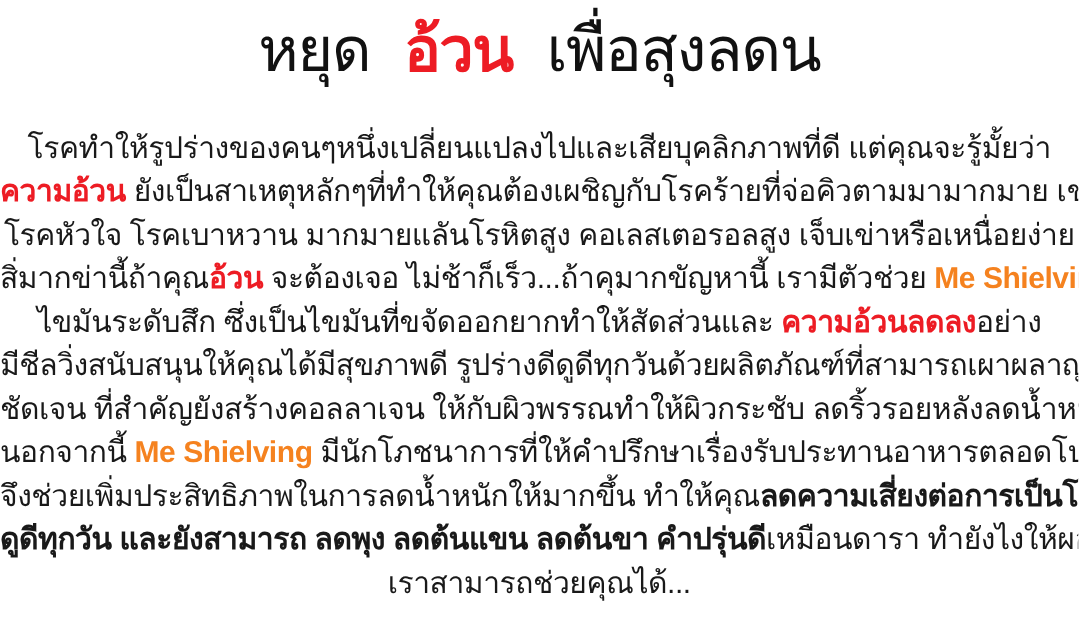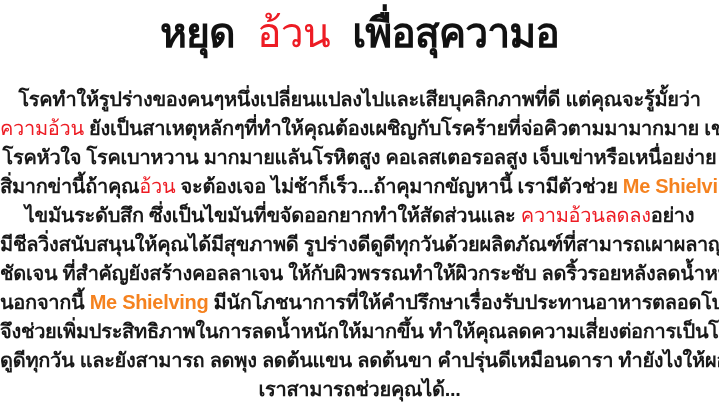--- a/index.html
+++ b/index.html
@@ -31,31 +31,31 @@
     text-align: center;
   }
   .line {
     font-size: 20px;
     line-height: 29px;
     height: 29px;
     color: #191919;
     white-space: nowrap;
     letter-spacing: -0.3px;
   }
-  .seg.normal { font-weight: bold; }
+  .seg.normal { font-weight: normal; }
   .seg.bold   { font-weight: bold; }
-  .seg.red    { font-weight: normal; color: var(--accent-red, #ED1C24); }
+  .seg.red    { font-weight: bold; color: var(--accent-red, #ED1C24); }
   .seg.orange { font-weight: bold; color: var(--accent-orange, #F5821F); }
   .page-title .seg.red { color: var(--accent-red, #ED1C24); }
 </style>
 </head>
 <body>
 
 <div class="canvas">
-  <h1 class="page-title"><span class="seg normal">หยุด</span><span class="seg red"> อ้วน </span><span class="seg normal">เพื่อสุความอ</span></h1>
+  <h1 class="page-title"><span class="seg normal">หยุด</span><span class="seg red"> อ้วน </span><span class="seg normal">เพื่อสุงลดน</span></h1>
   <main class="article-body">
       <div class="line"><span class="seg normal">โรคทำให้รูปร่างของคนๆหนึ่งเปลี่ยนแปลงไปและเสียบุคลิกภาพที่ดี แต่คุณจะรู้มั้ยว่า</span></div>
       <div class="line"><span class="seg red">ความอ้วน</span><span class="seg normal"> ยังเป็นสาเหตุหลักๆที่ทำให้คุณต้องเผชิญกับโรคร้ายที่จ่อคิวตามมามากมาย เช่น</span></div>
       <div class="line"><span class="seg normal">โรคหัวใจ โรคเบาหวาน มากมายแลันโรหิตสูง คอเลสเตอรอลสูง เจ็บเข่าหรือเหนื่อยง่าย</span></div>
       <div class="line"><span class="seg normal">สิ่มากข่านี้ถ้าคุณ</span><span class="seg red">อ้วน</span><span class="seg normal"> จะต้องเจอ ไม่ช้าก็เร็ว...ถ้าคุมากขัญหานี้ เรามีตัวช่วย </span><span class="seg orange">Me Shielving</span></div>
       <div class="line"><span class="seg normal">ไขมันระดับสึก ซึ่งเป็นไขมันที่ขจัดออกยากทำให้สัดส่วนและ </span><span class="seg red">ความอ้วนลดลง</span><span class="seg normal">อย่าง</span></div>
       <div class="line"><span class="seg normal">มีชีลวิ่งสนับสนุนให้คุณได้มีสุขภาพดี รูปร่างดีดูดีทุกวันด้วยผลิตภัณฑ์ที่สามารถเผาผลาญ</span></div>
       <div class="line"><span class="seg normal">ชัดเจน ที่สำคัญยังสร้างคอลลาเจน ให้กับผิวพรรณทำให้ผิวกระชับ ลดริ้วรอยหลังลดน้ำหนัก</span></div>
       <div class="line"><span class="seg normal">นอกจากนี้ </span><span class="seg orange">Me Shielving</span><span class="seg normal"> มีนักโภชนาการที่ให้คำปรึกษาเรื่องรับประทานอาหารตลอดโปรแกรม</span></div>
       <div class="line"><span class="seg normal">จึงช่วยเพิ่มประสิทธิภาพในการลดน้ำหนักให้มากขึ้น ทำให้คุณ</span><span class="seg bold">ลดความเสี่ยงต่อการเป็นโรคต่างๆ</span></div>

